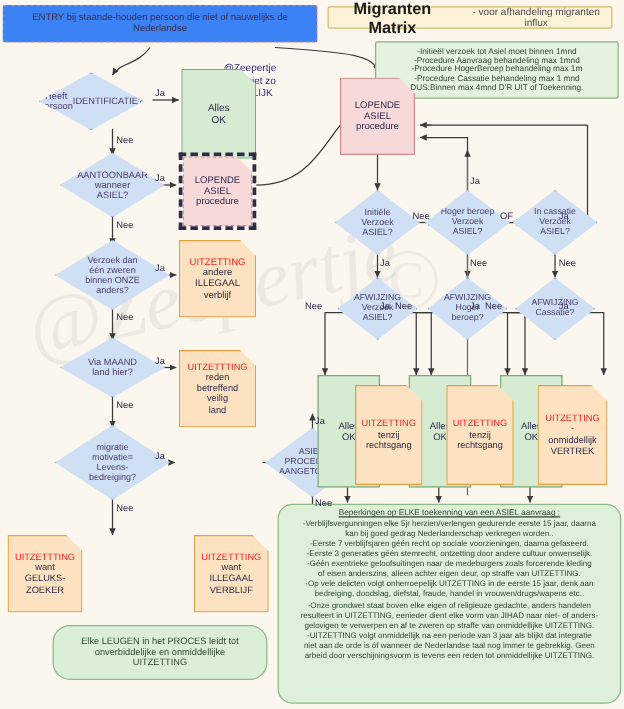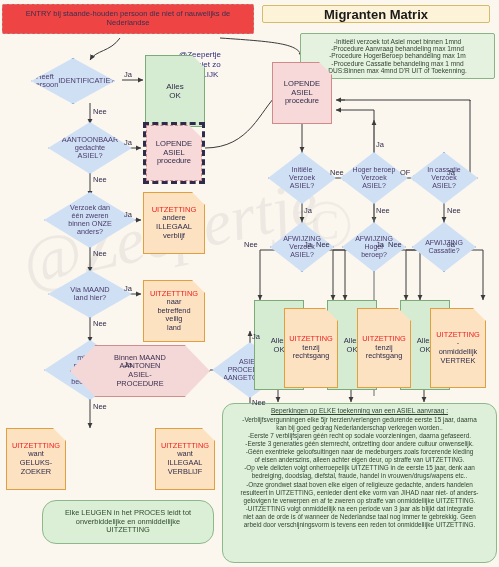--- a/index.html
+++ b/index.html
@@ -8,21 +8,21 @@
     background:#fbf7ef;
     font-family:"Liberation Sans", sans-serif;
     position:relative;
     overflow:hidden;
     color:#2f2b4a;
   }
   #canvas{position:absolute;inset:0;}
   .node{position:absolute;box-sizing:border-box;display:flex;align-items:center;justify-content:center;text-align:center;}
   
   .banner{
-    background:#ef4444;border:1px dashed #cf7b7b;border-radius:2px;
+    background:#3b82f6;border:1px dashed #cf7b7b;border-radius:2px;
     color:#3a2f4f;line-height:1.15;padding:2px 4px;
   }
   .diamond{
     background:#cfe0f5;border:1px solid #7fa7d4;
     color:#4a3a6a;line-height:1.1;
     clip-path:polygon(50% 0%,100% 50%,50% 100%,0% 50%);
   }
   .doc{
     position:absolute;box-sizing:border-box;
   }
@@ -168,20 +168,21 @@
     </g>
     <g stroke="#3a3a3a" stroke-width="1" fill="none" marker-end="url(#ah)">
       <path d="M345,100 L336,100"></path>
 
       <path d="M374,396 L374,120" stroke="#6b6b6b"></path>
     </g>
   </svg>
 
   <div class="node titlebox" style="left:262px;top:5px;width:228px;height:18px;">
     <span class="title-main">Migranten Matrix</span>
+    <span class="title-sub">- voor afhandeling migranten influx</span>
   </div>
 
   <div class="node banner" style="left:2px;top:4px;width:252px;height:30px;flex-direction:column;font-size:7.6px;">
     <span>ENTRY bij staande-houden persoon die niet of nauwelijks de Nederlandse</span>
   </div>
 
   <div class="notebox" style="position:absolute;left:300px;top:33px;width:187px;height:40px;font-size:6.6px;display:flex;flex-direction:column;justify-content:center;">
     <span>-Initieël verzoek tot Asiel moet binnen 1mnd</span>
     <span>-Procedure Aanvraag behandeling max 1mnd</span>
     <span>-Procedure HogerBeroep behandeling max 1m</span>
@@ -195,21 +196,21 @@
     <div>MOEILIJK</div>
   </div>
 
   <div class="node diamond" style="left:31px;top:58px;width:84px;height:46px;flex-direction:row;font-size:7.4px;">
     <span>Heeft persoon</span>
     <span>IDENTIFICATIE?</span>
   </div>
 
   <div class="node diamond" style="left:48px;top:122px;width:84px;height:52px;flex-direction:column;font-size:7.4px;">
     <span>AANTOONBAAR</span>
-    <span>gedachte</span>
+    <span>wanneer</span>
     <span>ASIEL?</span>
   </div>
 
   <div class="node diamond" style="left:44px;top:192px;width:92px;height:56px;flex-direction:column;font-size:7.2px;">
     <span>Verzoek dan</span>
     <span>één zweren</span>
     <span>binnen ONZE</span>
     <span>anders?</span>
   </div>
 
@@ -299,33 +300,27 @@
       <span>andere</span>
       <span>ILLEGAAL</span>
       <span>verblijf</span>
     </div>
   </div>
 
   <div class="doc orange" style="left:143px;top:280px;width:62px;height:62px;">
     <div class="shape"></div>
     <div class="doc-inner" style="font-size:7.4px;">
       <span class="uz">UITZETTTING</span>
-      <span>naar</span>
+      <span>reden</span>
       <span>betreffend</span>
       <span>veilig</span>
       <span>land</span>
     </div>
   </div>
 
-  <div class="node hexagon" style="left:70px;top:345px;width:140px;height:52px;flex-direction:column;font-size:7.4px;">
-    <span>Binnen MAAND</span>
-    <span>AANTONEN</span>
-    <span>ASIEL-</span>
-    <span>PROCEDURE</span>
-  </div>
 
   <div class="doc orange" style="left:6px;top:428px;width:60px;height:62px;">
     <div class="shape"></div>
     <div class="doc-inner" style="font-size:7.4px;">
       <span class="uz">UITZETTTING</span>
       <span>want</span>
       <span>GELUKS-</span>
       <span>ZOEKER</span>
     </div>
   </div>

